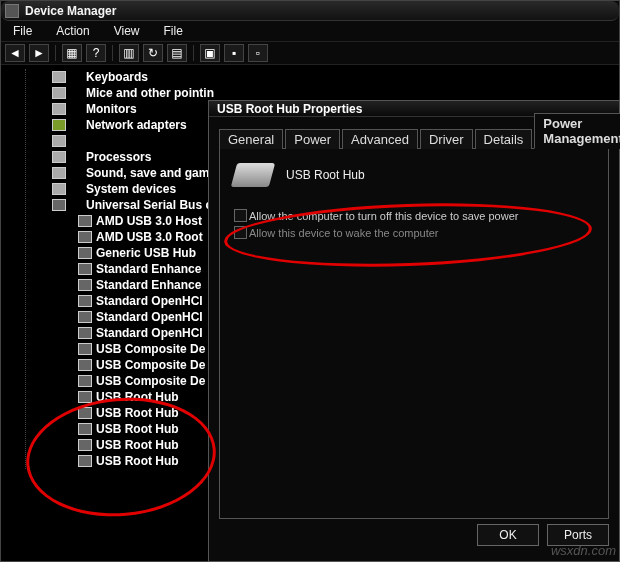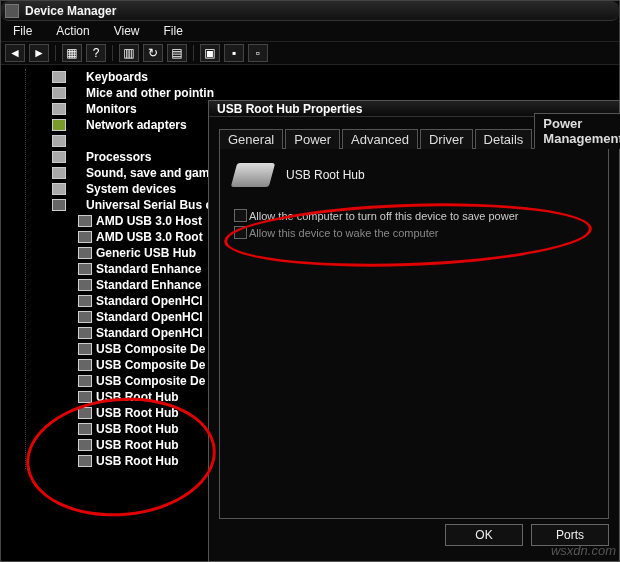--- a/index.html
+++ b/index.html
@@ -170,21 +170,21 @@
   }
   .dialog-buttons {
     height: 36px;
     display: flex;
     justify-content: flex-end;
     align-items: center;
     gap: 8px;
     padding: 0 10px;
   }
   .btn {
-    width: 78px; height: 22px;
+    width: 62px; height: 22px;
     background: #111;
     border: 1px solid #666;
     color: #eee;
     font-size: 12px;
     display: flex; align-items:center; justify-content:center;
   }
   .watermark {
     position: absolute;
     right: 4px; bottom: 4px;
     font-size: 13px;

